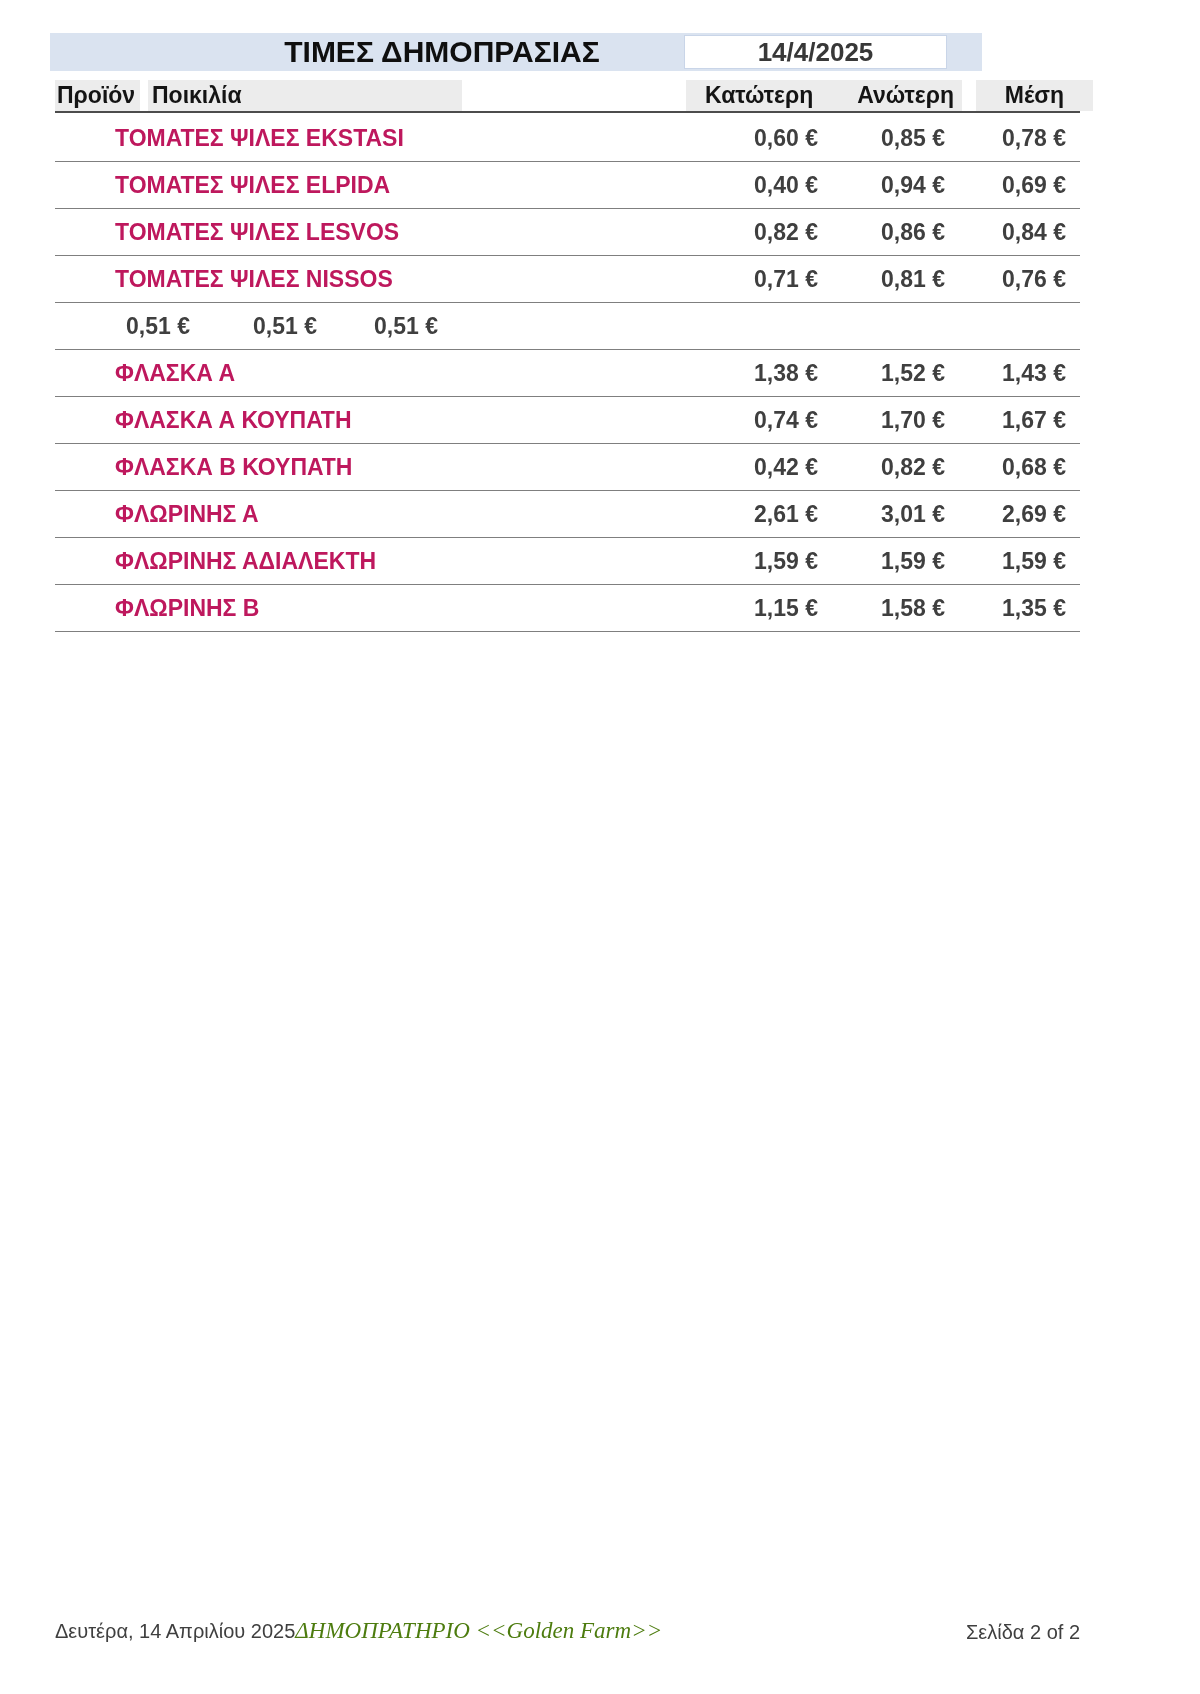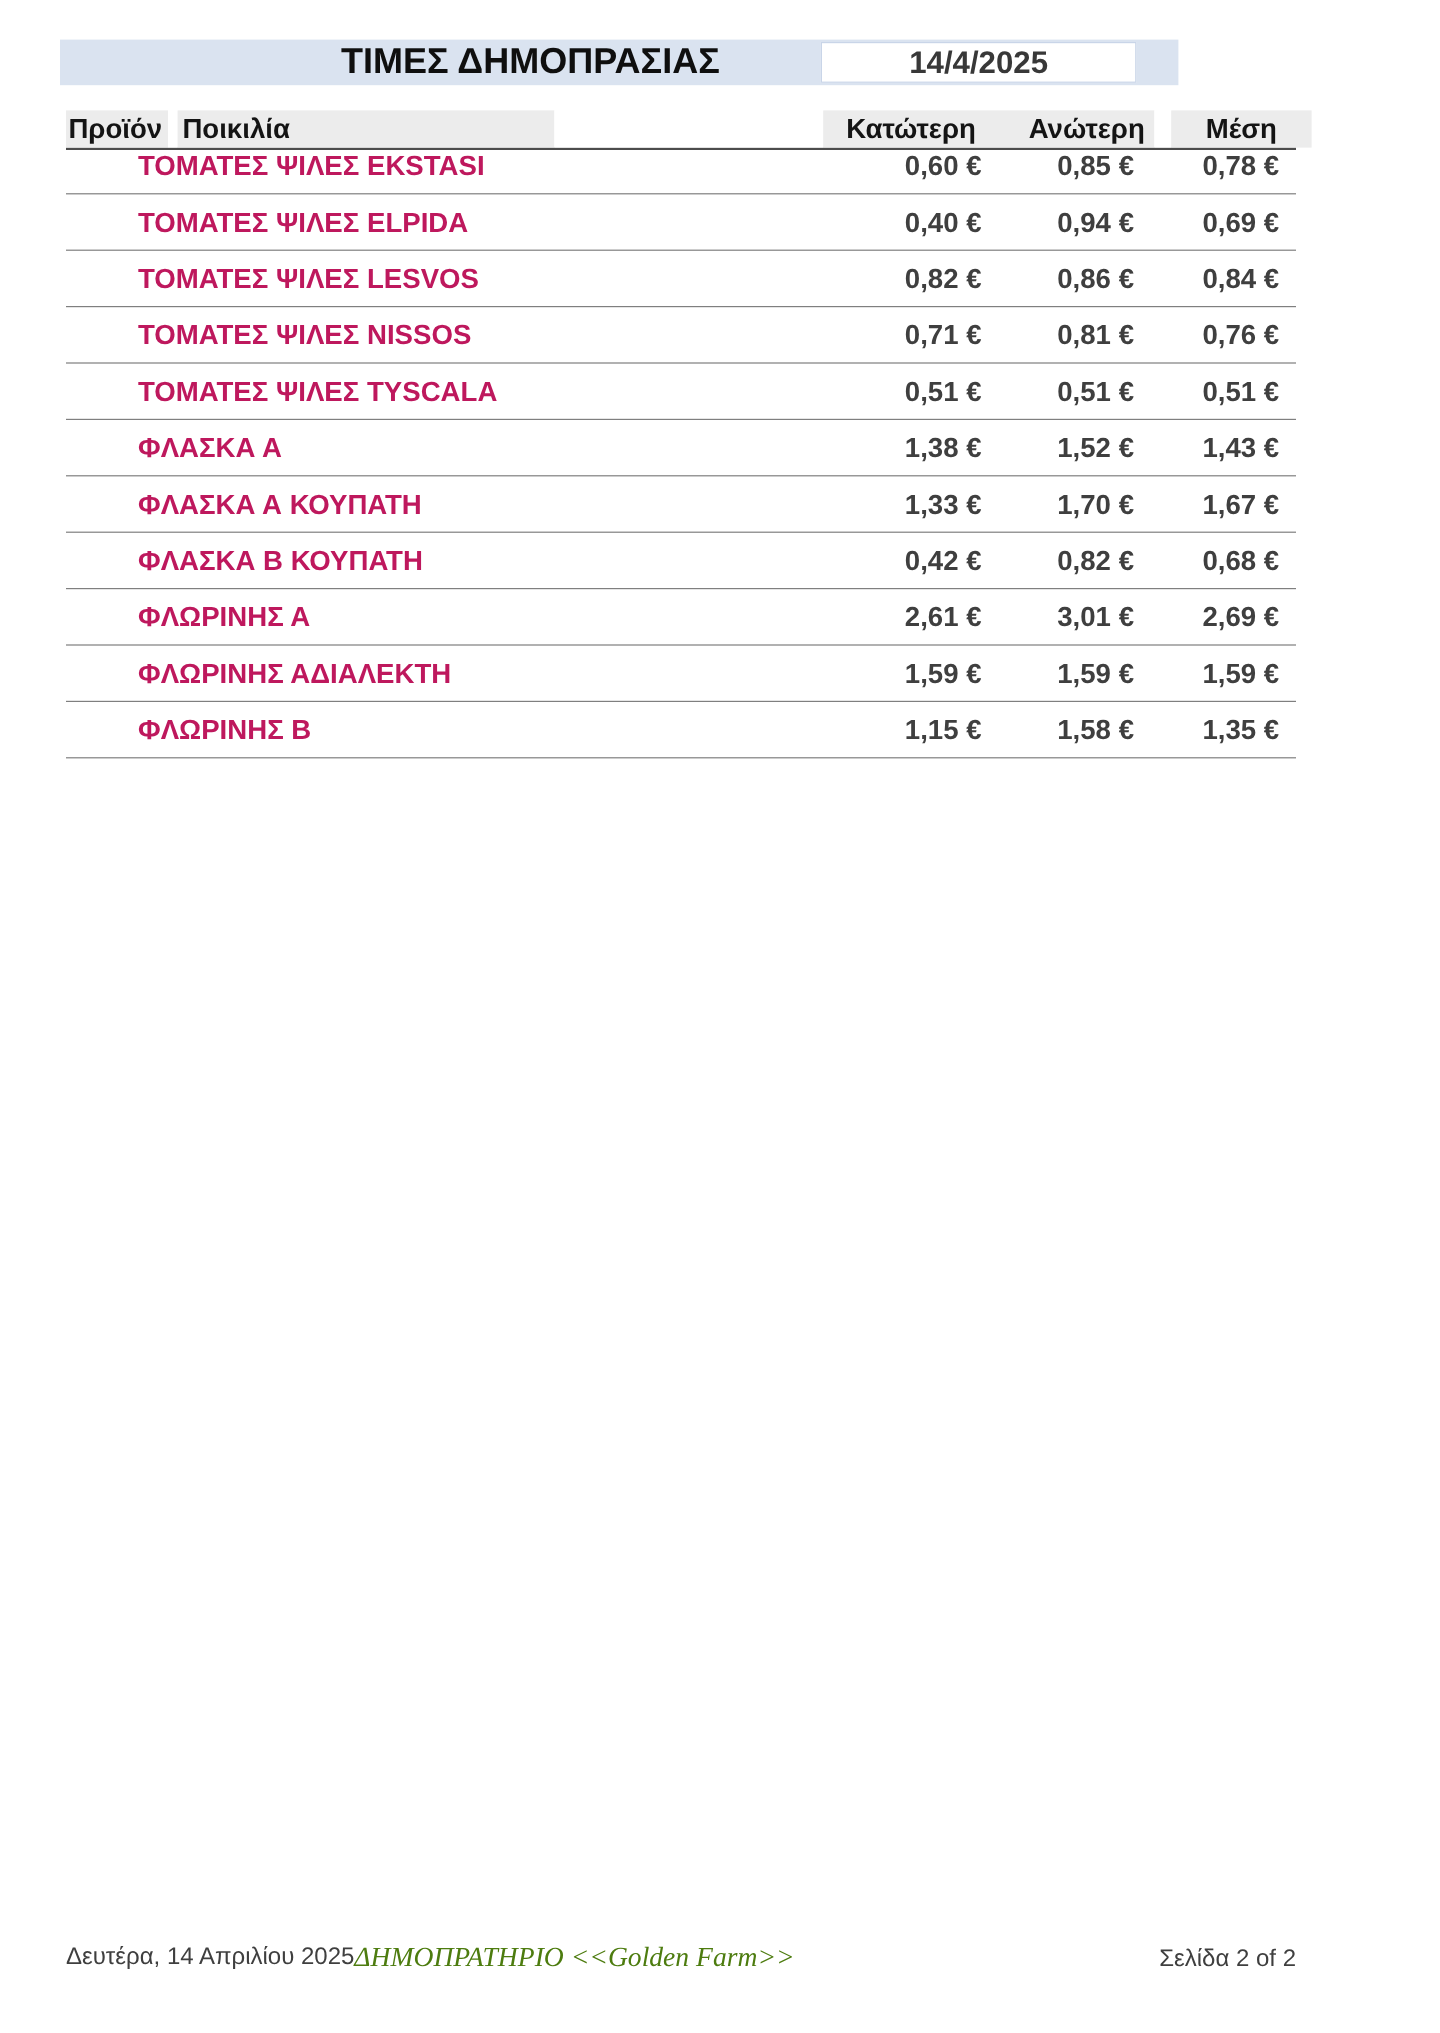--- a/index.html
+++ b/index.html
@@ -25,21 +25,21 @@
   }
   .datebox {
     width: 263px; height: 34px; margin-right: 35px;
     background: #ffffff; border: 1px solid #c9d5e8;
     display: flex; align-items: center; justify-content: center;
     font-weight: bold; font-size: 26px; color: #383838;
   }
 
   
   .header-row {
-    position: absolute; left: 55px; top: 92px;
+    position: absolute; left: 55px; top: 80px;
     width: 1025px; height: 33px;
     display: flex; align-items: stretch;
     border-bottom: 2px solid #4c4c4c;
   }
   .hc {
     background: #ececec;
     display: flex; align-items: center;
     font-weight: bold; font-size: 23px; color: #141414;
     white-space: nowrap;
   }
@@ -131,34 +131,33 @@
     <div class="cell-val cell-high">0,86 €</div>
     <div class="cell-val cell-avg">0,84 €</div>
   </div>
     <div class="trow">
     <div class="cell-name cell">ΤΟΜΑΤΕΣ ΨΙΛΕΣ NISSOS</div>
     <div class="cell-val cell-low">0,71 €</div>
     <div class="cell-val cell-high">0,81 €</div>
     <div class="cell-val cell-avg">0,76 €</div>
   </div>
     <div class="trow">
-    <div class="cell-name cell">ΤΟΜΑΤΕΣ ΨΙΛΕΣ TYSCALA</div>
     <div class="cell-val cell-low">0,51 €</div>
     <div class="cell-val cell-high">0,51 €</div>
     <div class="cell-val cell-avg">0,51 €</div>
   </div>
     <div class="trow">
     <div class="cell-name cell">ΦΛΑΣΚΑ Α</div>
     <div class="cell-val cell-low">1,38 €</div>
     <div class="cell-val cell-high">1,52 €</div>
     <div class="cell-val cell-avg">1,43 €</div>
   </div>
     <div class="trow">
     <div class="cell-name cell">ΦΛΑΣΚΑ Α ΚΟΥΠΑΤΗ</div>
-    <div class="cell-val cell-low">1,33 €</div>
+    <div class="cell-val cell-low">0,74 €</div>
     <div class="cell-val cell-high">1,70 €</div>
     <div class="cell-val cell-avg">1,67 €</div>
   </div>
     <div class="trow">
     <div class="cell-name cell">ΦΛΑΣΚΑ Β ΚΟΥΠΑΤΗ</div>
     <div class="cell-val cell-low">0,42 €</div>
     <div class="cell-val cell-high">0,82 €</div>
     <div class="cell-val cell-avg">0,68 €</div>
   </div>
     <div class="trow">

